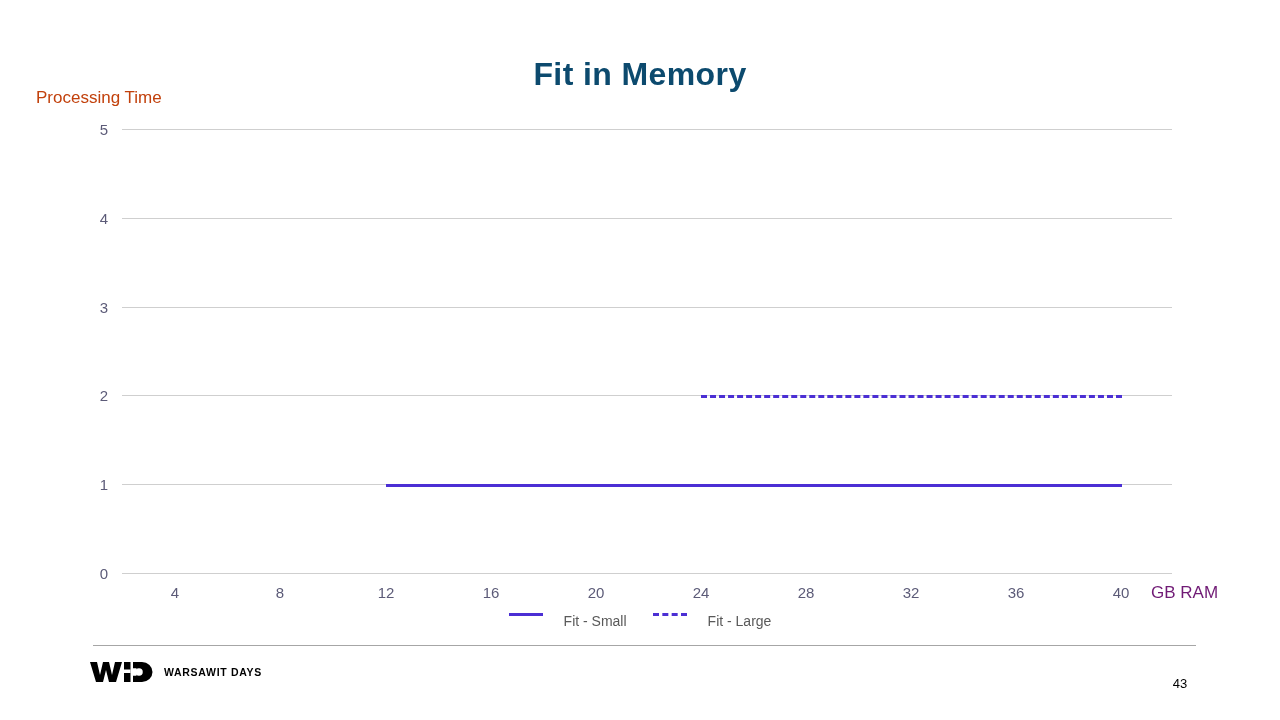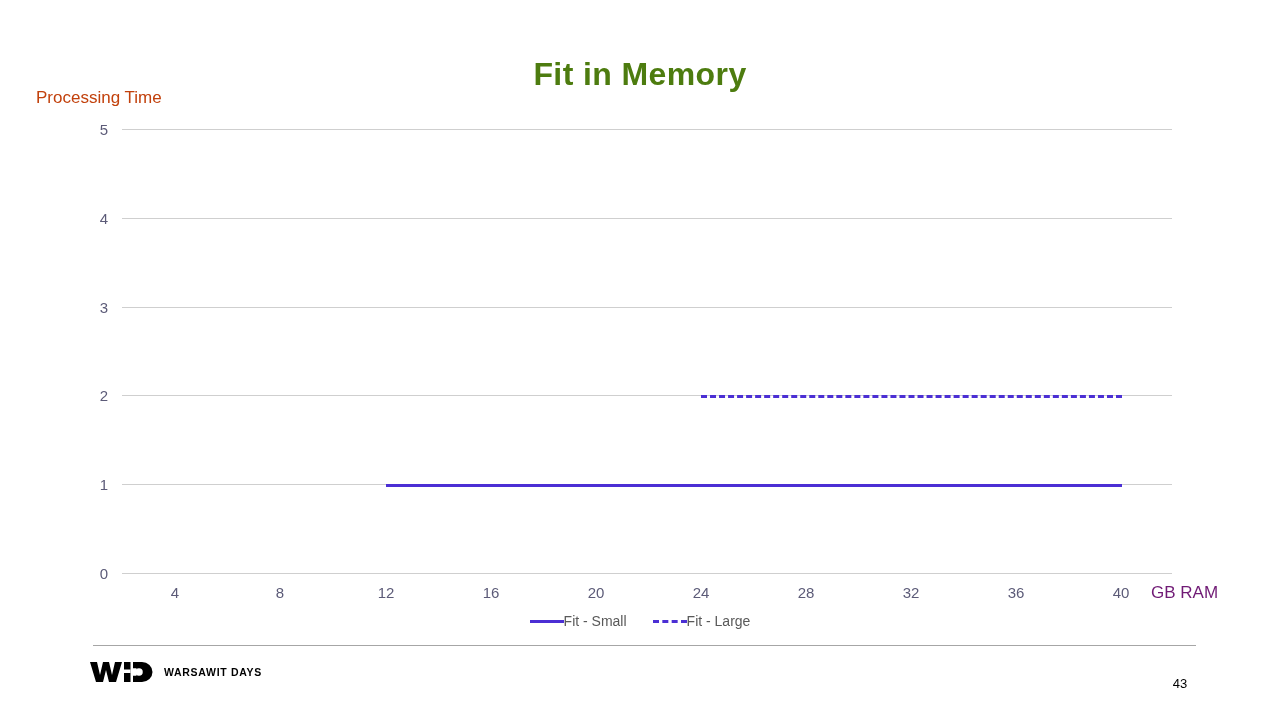--- a/index.html
+++ b/index.html
@@ -18,21 +18,21 @@
 
   
   #slide-title {
     position: absolute;
     top: 52px;
     left: 0;
     width: 1280px;
     text-align: center;
     font-size: 32px;
     font-weight: bold;
-    color: #4d7c0f;
+    color: #0c4a6e;
     letter-spacing: 0.4px;
     line-height: 44px;
   }
 
   
   #chart-area {
     position: absolute;
     left: 0;
     top: 0;
     width: 1280px;
@@ -109,22 +109,22 @@
     left: 0;
     top: 613px;
     width: 1280px;
     display: flex;
     justify-content: center;
     align-items: center;
     gap: 26px;
   }
   .legend-item {
     display: flex;
-    align-items: center;
-    gap: 0;
+    align-items: flex-start;
+    gap: 21px;
   }
   .legend-label {
     font-size: 14px;
     color: #595959;
     line-height: 16px;
   }
   .legend-swatch-solid {
     width: 34px;
     height: 0;
     border-top: 3px solid #4b2fd4;

